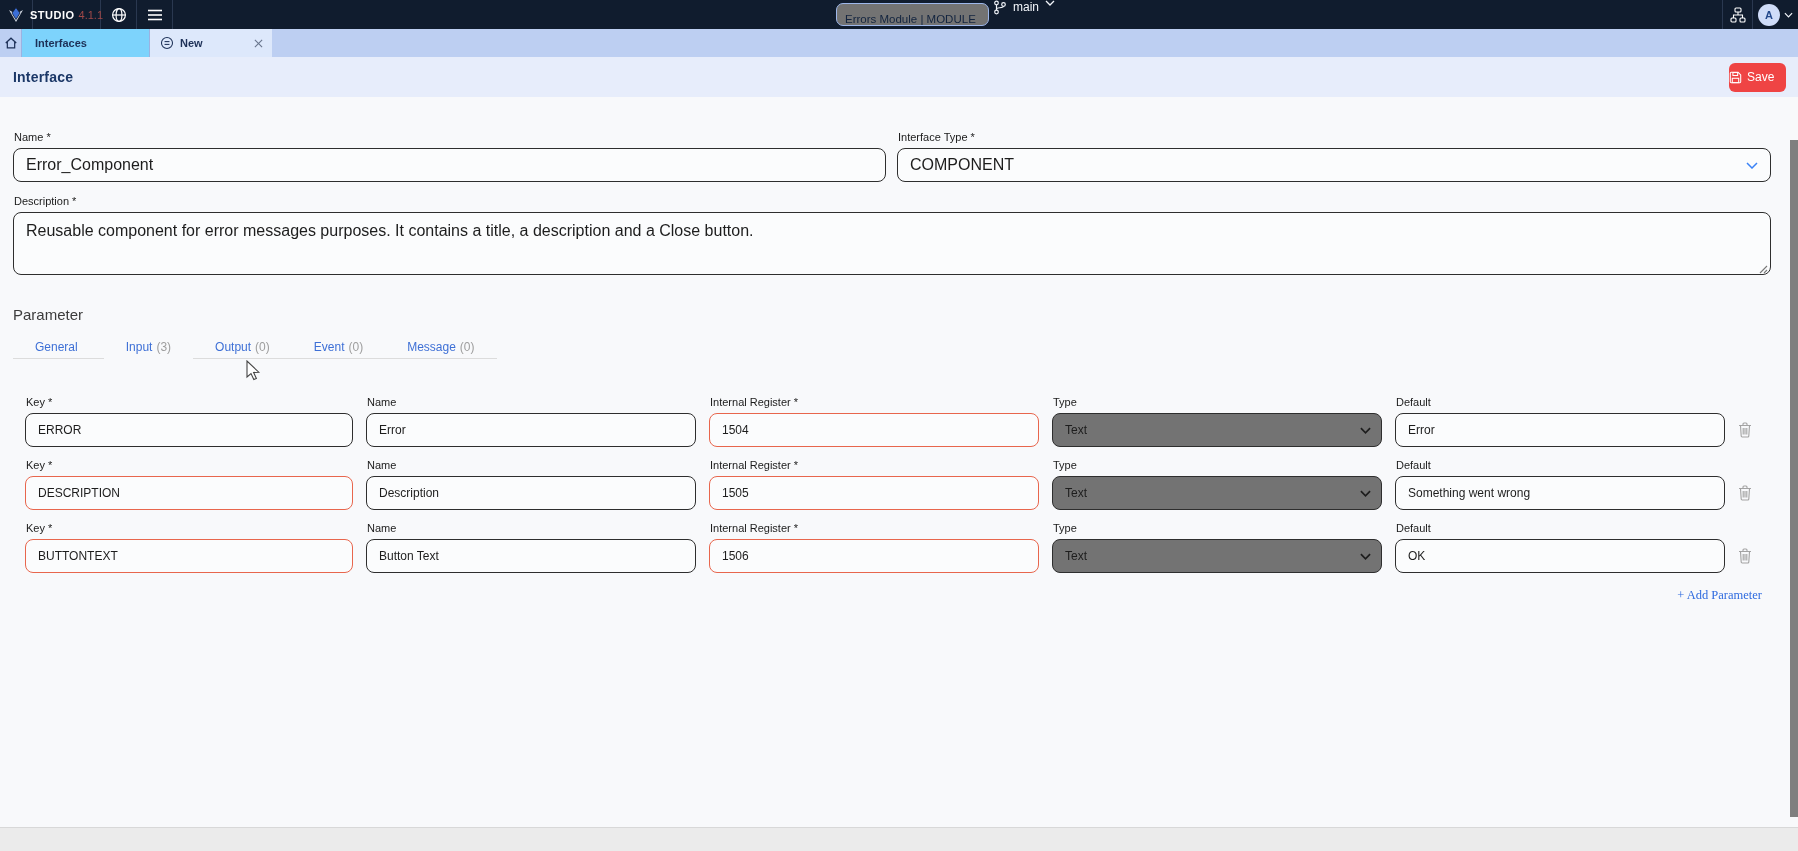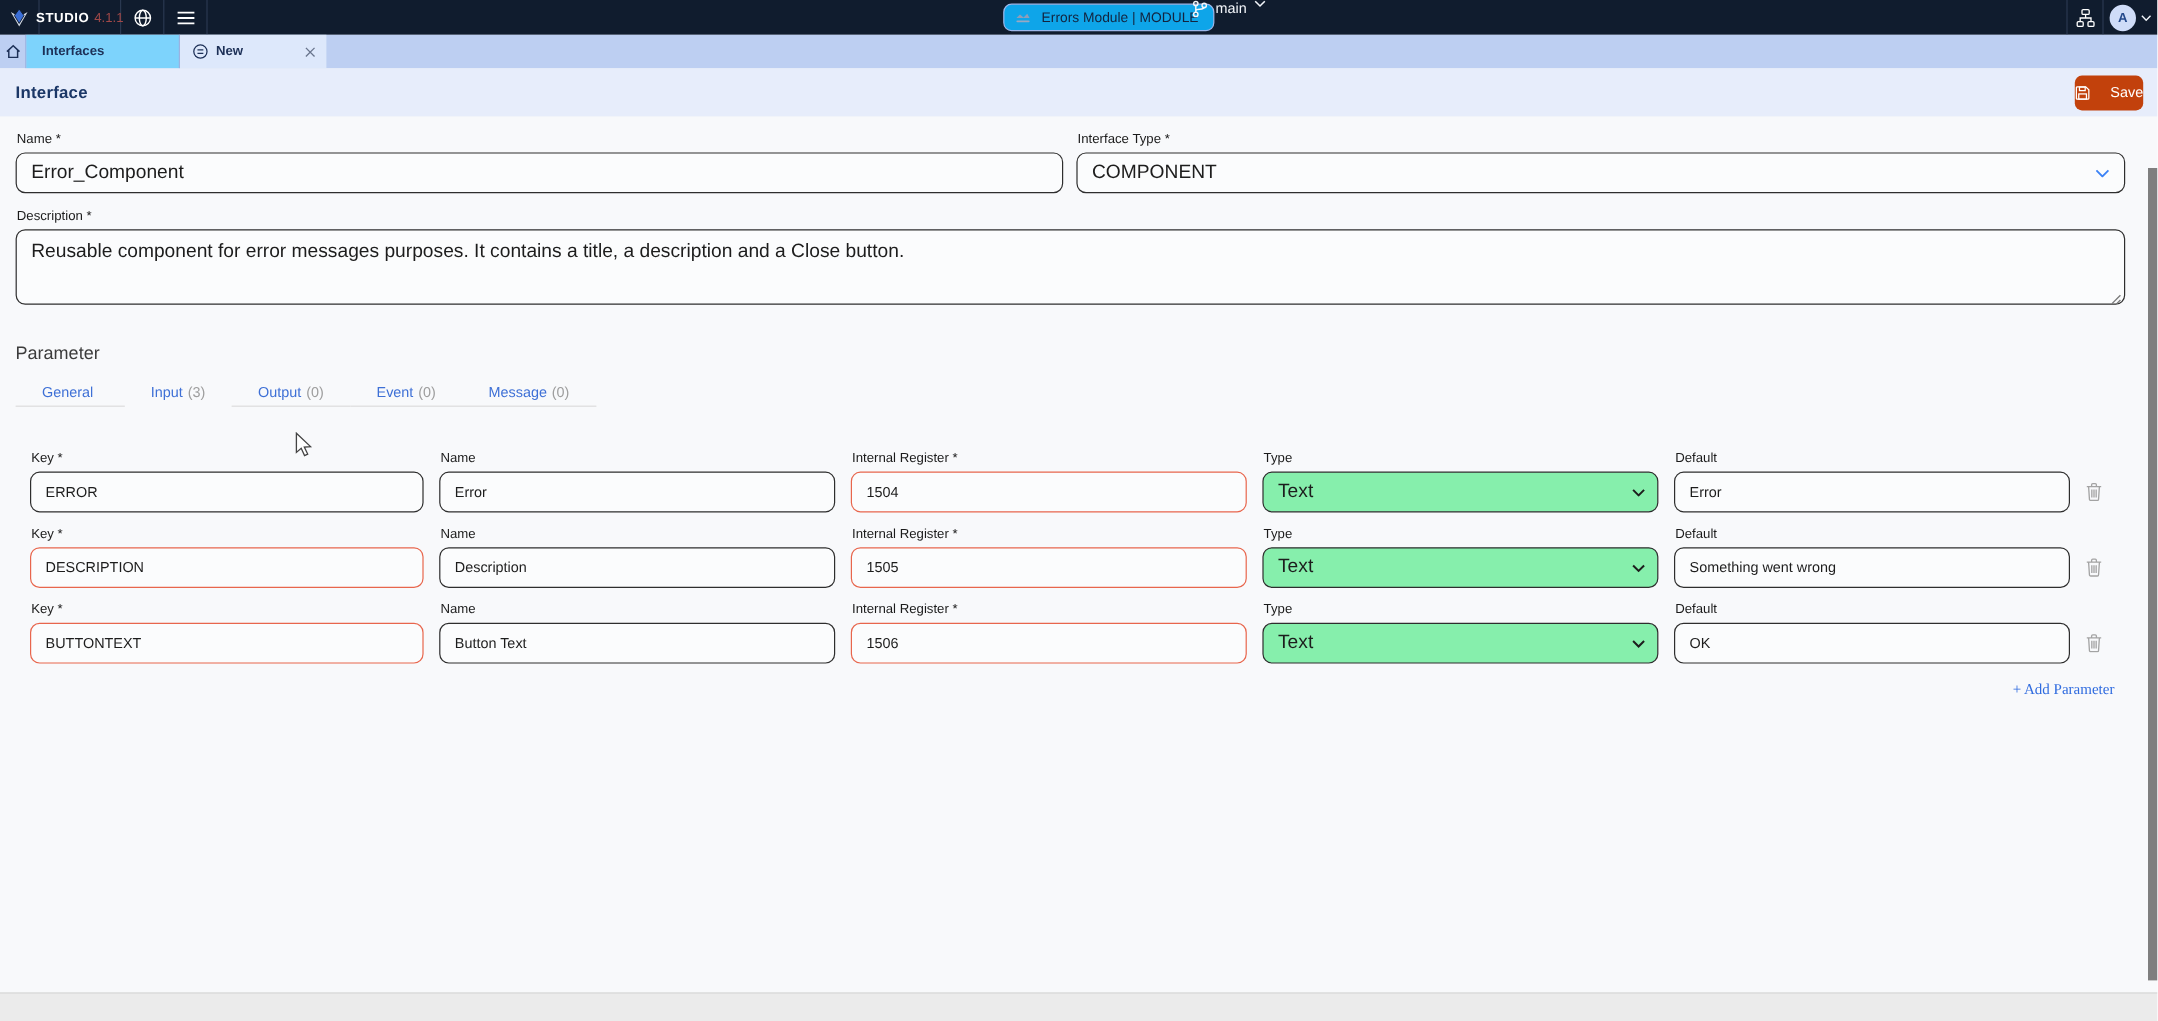--- a/index.html
+++ b/index.html
@@ -8,61 +8,61 @@
   .screen { position:relative; width:1798px; height:851px; overflow:hidden; background:#f8f9fb; }
 
   
   .topbar { position:absolute; left:0; top:0; width:1798px; height:29px; background:#101c2e; color:#fff; }
   .tb-sec { position:absolute; top:0; height:29px; display:flex; align-items:center; justify-content:center; }
   .tb-logo { left:0; width:33px; border-right:1px solid #2a3850; }
   .tb-brand { left:33px; width:68px; border-right:1px solid #2a3850; font-size:11px; font-weight:700; letter-spacing:.5px; gap:4px; }
   .tb-brand .ver { color:#a04848; font-weight:400; letter-spacing:0; }
   .tb-globe { left:101px; width:36px; border-right:1px solid #2a3850; cursor:pointer; }
   .tb-menu { left:137px; width:36px; border-right:1px solid #2a3850; cursor:pointer; }
-  .module-pill { position:absolute; left:836px; top:3px; height:23px; background:#0ea5e9; border:1px solid #9db7ea; border-radius:7px; display:flex; align-items:center; gap:8px; padding:0 12px 0 8px; color:#13243f; font-size:11.5px; }
+  .module-pill { position:absolute; left:836px; top:3px; height:23px; background:#737373; border:1px solid #9db7ea; border-radius:7px; display:flex; align-items:center; gap:8px; padding:0 12px 0 8px; color:#13243f; font-size:11.5px;flex-direction:column; }
   .branch { position:absolute; left:993px; top:0; height:29px; display:flex; align-items:flex-start; gap:6px; font-size:12px; color:#f2f5fa; }
   .tb-flow { left:1722px; width:31px; border-left:1px solid #2a3850; border-right:1px solid #2a3850; cursor:pointer; }
   .tb-user { left:1753px; width:45px; gap:4px; cursor:pointer; }
   .avatar { width:22px; height:22px; border-radius:50%; background:#cfdcf8; color:#24498c; font-size:11px; font-weight:700; display:flex; align-items:center; justify-content:center; }
 
   
   .tabstrip { position:absolute; left:0; top:29px; width:1798px; height:28px; background:#bdcff2; display:flex; }
   .home-tab { width:22px; height:28px; display:flex; align-items:center; justify-content:center; border-right:1px solid #9cb2e0; cursor:pointer; }
   .doc-tab { height:28px; display:flex; align-items:center; font-size:11px; font-weight:700; color:#1d3057; cursor:pointer; }
   .doc-tab.interfaces { width:128px; padding-left:13px; background:#7dd3fc; border-right:1px solid #9cb2e0; }
   .doc-tab.newtab { width:122px; padding:0 9px 0 10px; background:#dde8fb; gap:6px; }
   .doc-tab .close { margin-left:auto; display:flex; align-items:center; }
 
   
   .page-header { position:absolute; left:0; top:57px; width:1798px; height:40px; background:#e7edfb; display:flex; align-items:center; padding:0 12px 0 13px; }
   .page-title { font-size:14px; font-weight:700; color:#1b3767; letter-spacing:.2px; }
-  .save-btn { margin-left:auto; width:57px; height:29px; background:#c2410c; color:#fff; border:none; border-radius:6px; font-size:12px; font-family:inherit; display:flex; align-items:center; justify-content:space-between; gap:5px; cursor:pointer; }
-
-  
-  .content { position:absolute; left:0; top:86px; width:1798px; padding:4px 27px 0 13px; }
+  .save-btn { margin-left:auto; width:57px; height:29px; background:#ef4444; color:#fff; border:none; border-radius:6px; font-size:12px; font-family:inherit; display:flex; align-items:center; justify-content:flex-start; gap:5px; cursor:pointer; }
+
+  
+  .content { position:absolute; left:0; top:107px; width:1798px; padding:4px 27px 0 13px; }
   label.flabel { display:block; font-size:11px; color:#1b1b1b; margin:0 0 4px 1px; height:13px; }
   .two-col { display:grid; grid-template-columns:873px 874px; gap:11px; margin-top:20px; }
   input.fin, .selectbox, textarea.fdesc { width:100%; border:1.5px solid #2e2e2e; border-radius:8px; background:#fbfcfd; font-family:inherit; font-size:16px; color:#1d1d1d; }
   input.fin { height:34px; padding:0 12px; }
   .selectbox { height:34px; display:flex; align-items:center; justify-content:space-between; padding:0 12px; cursor:pointer; }
   .desc-field { margin-top:13px; position:relative; }
   textarea.fdesc { height:63px; padding:8px 12px; resize:none; line-height:1.3; }
   .grip { position:absolute; right:3px; bottom:5px; }
 
   .params-heading { margin-top:27px; font-size:15px; font-weight:400; color:#3c3c3c; }
   .ptabs { display:flex; margin-top:12px; width:max-content; }
   .ptab { height:24px; padding:0 22px; display:flex; align-items:center; gap:4px; font-size:12px; color:#3e70d6; border-bottom:1px solid #dcdcdc; cursor:pointer; }
   .ptab .cnt { color:#9e9e9e; }
   .ptab.active { border-bottom:none; }
 
   .rows { margin-top:37px; }
   .prow { display:grid; grid-template-columns:328px 330px 330px 330px 330px 40px; column-gap:13px; margin-left:12px; margin-bottom:12px; }
   .pinput { width:100%; height:34px; border:1.5px solid #2e2e2e; border-radius:8px; background:#fbfcfd; font-family:inherit; font-size:12px; color:#1d1d1d; padding:0 12px; }
   .pinput.invalid, .invalid { border-color:#e8664d !important; }
-  .pselect { width:100%; height:34px; border:1.5px solid #2e2e2e; border-radius:8px; background:#86efac; display:flex; align-items:center; justify-content:space-between; padding:0 10px 0 12px; font-size:16px; color:#1d1d1d; cursor:pointer; }
+  .pselect { width:100%; height:34px; border:1.5px solid #2e2e2e; border-radius:8px; background:#737373; display:flex; align-items:center; justify-content:space-between; padding:0 10px 0 12px; font-size:12px; color:#1d1d1d; cursor:pointer; }
   .cell.trash { display:flex; align-items:center; padding-top:17px; }
   .trash-btn { background:none; border:none; cursor:pointer; display:flex; }
   .add-row { text-align:right; margin:7px 9px 0 0; }
   .add-link { font-family:"Liberation Serif", serif; font-size:12.5px; color:#2f6bdf; text-decoration:none; cursor:pointer; }
 
   
   .vscroll { position:absolute; right:0; top:140px; width:8px; height:677px; background:#7f7f7f; }
   .bottom-strip { position:absolute; left:0; bottom:0; width:1798px; height:24px; background:#ebebeb; border-top:1px solid #d8d8d8; }
   .cursor { position:absolute; left:243px; top:360px; pointer-events:none; }
 </style>

